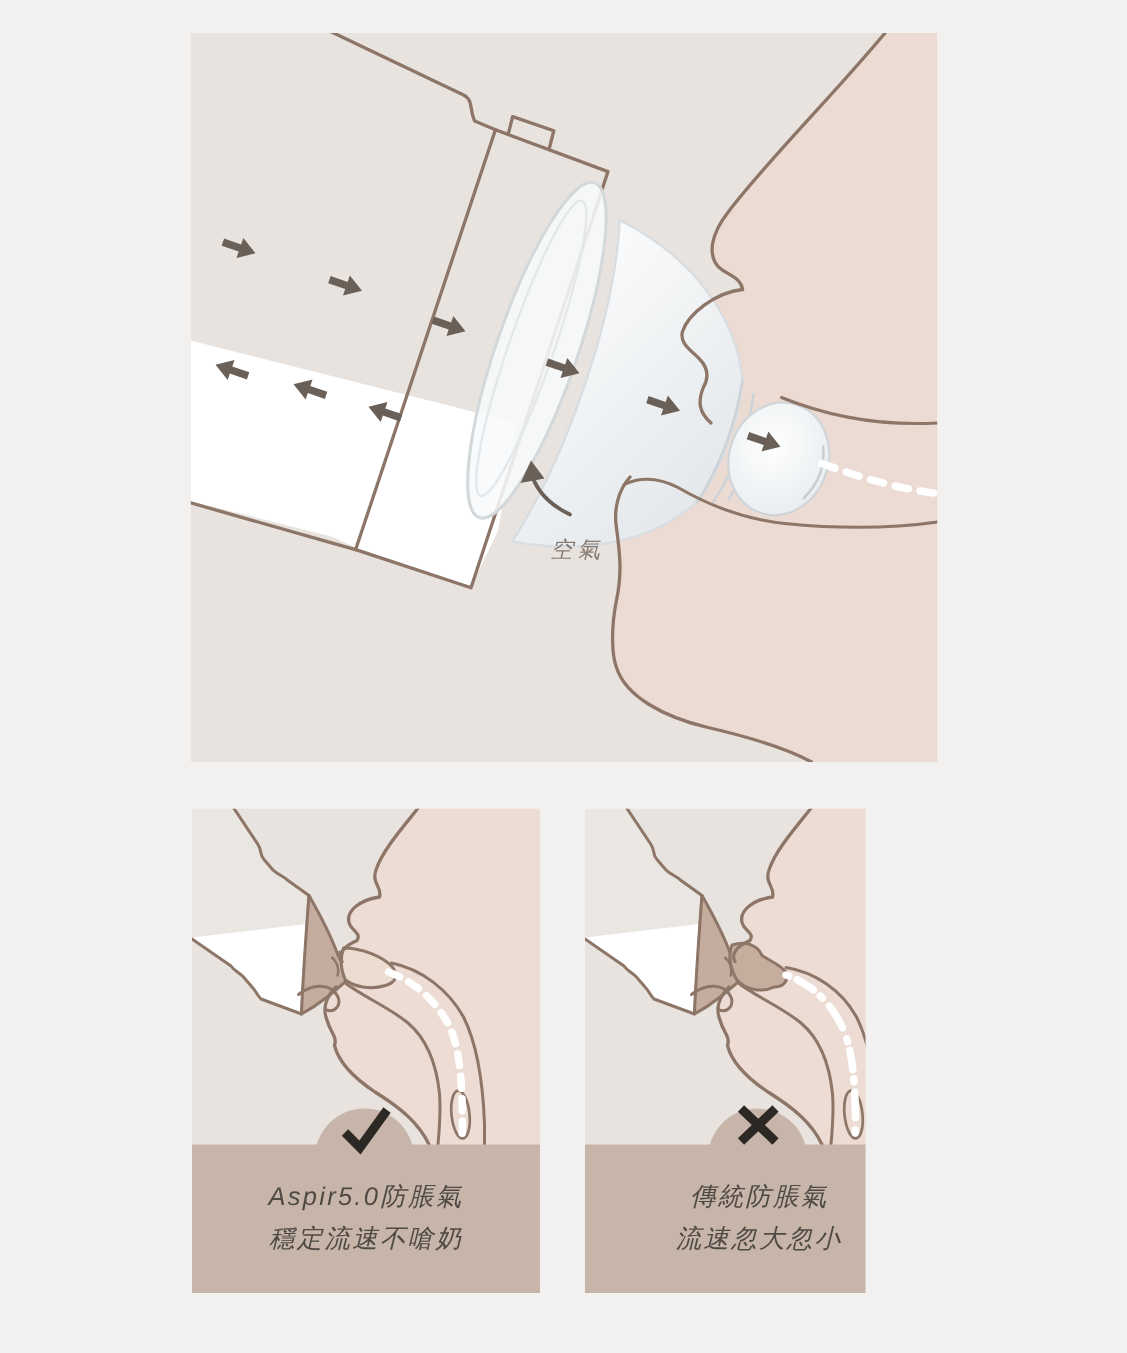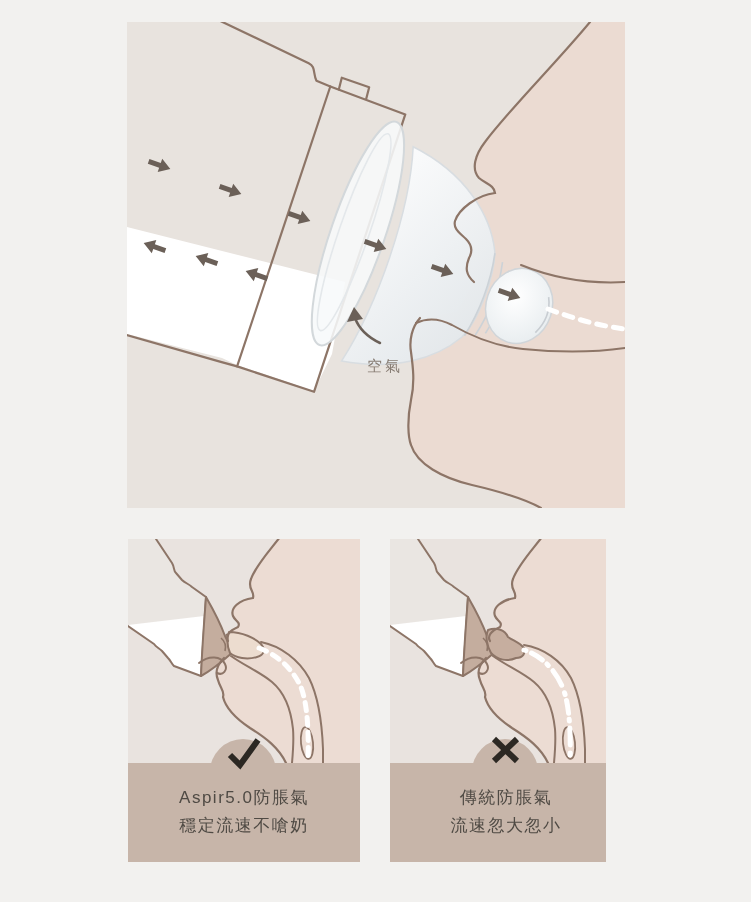--- a/index.html
+++ b/index.html
@@ -2,24 +2,24 @@
 <html><head>
 <meta charset="utf-8">
 <style>
   html,body{margin:0;padding:0;}
   body{
     width:751px;height:902px;
     background:#f2f1ef;
     font-family:"Liberation Sans","DejaVu Sans",sans-serif;
     position:relative;overflow:hidden;
   }
-  .panel{position:absolute;overflow:hidden;}
+  .panel{position:absolute;overflow:hidden;font-style:italic;}
   #top-panel{left:127px;top:22px;width:498px;height:486px;}
   #bottom-left-panel{left:128px;top:539px;width:268px;height:323px;}
-  #bottom-right-panel{left:390px;top:539px;width:216px;height:323px;text-align:right;}
+  #bottom-right-panel{left:390px;top:539px;width:187px;height:323px;text-align:right;}
   svg{display:block;}
   svg text{font-family:"Liberation Sans","DejaVu Sans",sans-serif;}
   .air-label{font-size:15px;letter-spacing:3px;fill:#877c73;}
   .caption-line{font-size:17px;letter-spacing:1.5px;fill:#4f4a44;}
 </style>
 </head>
 <body>
 
 <div class="panel" id="top-panel">
 <svg width="498" height="486" viewBox="0 0 498 486">

